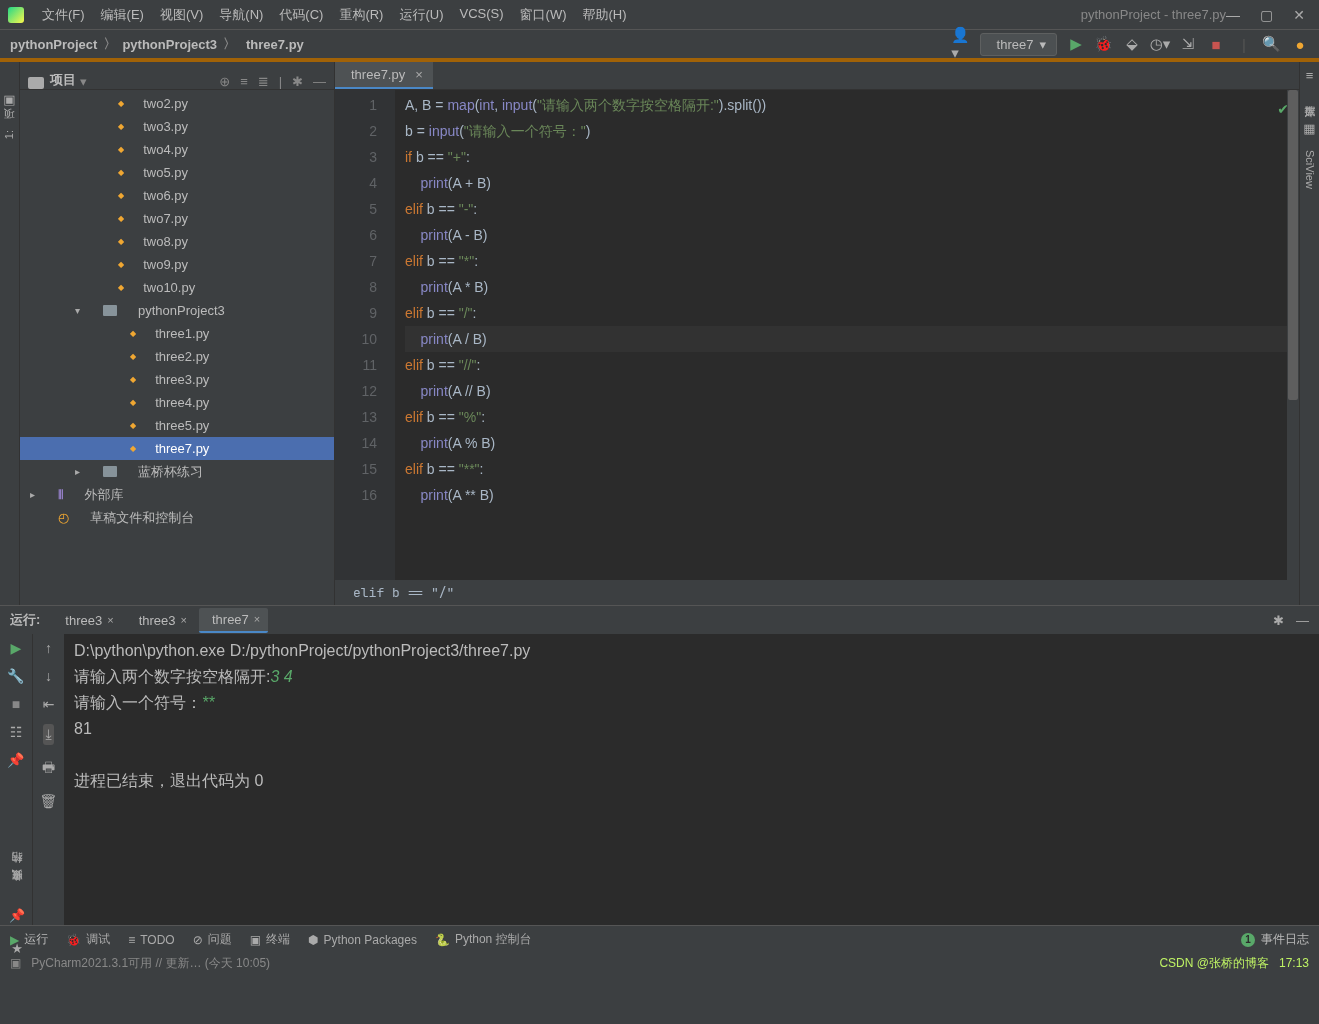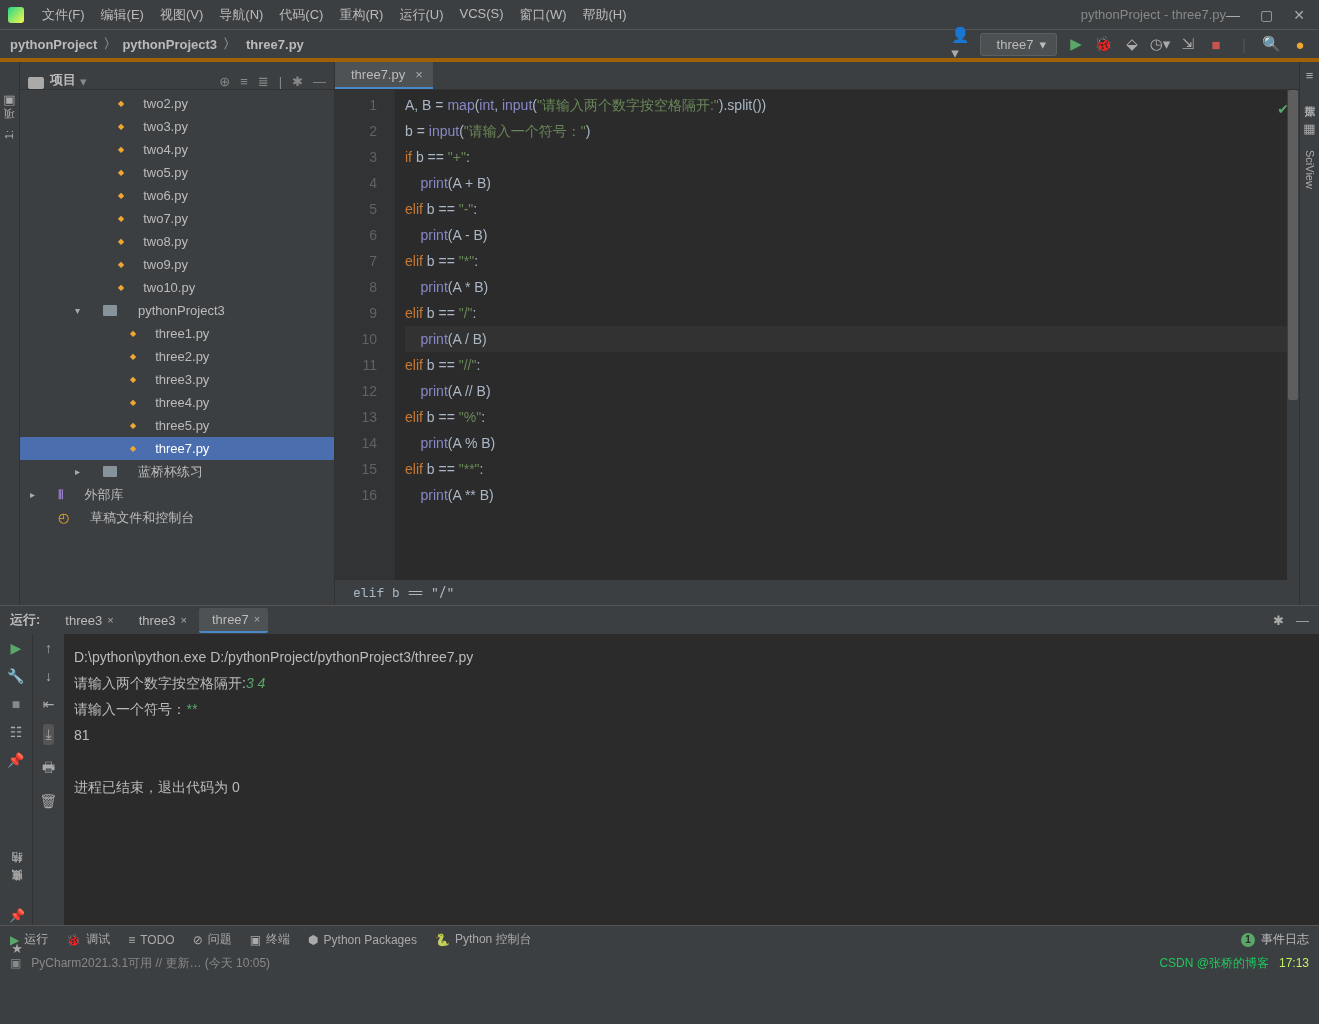--- a/index.html
+++ b/index.html
@@ -73,39 +73,39 @@
 .run-tab .close { color: #aaa; font-size: 11px; }
 .run-tab.active { background: #4e5254; border-bottom: 2px solid #4a88c7; }
 .run-tabs .tools { margin-left: auto; display: flex; gap: 12px; color: #aaa; }
 .run-body { flex: 1; display: flex; }
 .run-left-tools { width: 32px; background: #3c3f41; display: flex; flex-direction: column; align-items: center; padding-top: 6px; gap: 12px; }
 .run-left-tools span { color: #aaa; cursor: pointer; font-size: 14px; }
 .run-left-tools .play { color: #59a869; }
 .run-left-tools .stop { color: #888; }
 .run-mid-tools { width: 32px; background: #3c3f41; display: flex; flex-direction: column; align-items: center; padding-top: 6px; gap: 12px; border-left: 1px solid #323232; }
 .run-mid-tools span { color: #aaa; cursor: pointer; font-size: 14px; }
-.console { flex: 1; font-family: "JetBrains Mono", Consolas, monospace; font-size: 14px; padding: 10px 10px; color: #bbbbbb; line-height: 26px; white-space: pre; }
+.console { flex: 1; font-family: "JetBrains Mono", Consolas, monospace; font-size: 16px; padding: 4px 10px; color: #bbbbbb; line-height: 26px; white-space: pre; }
 .console .cmd { color: #bbbbbb; }
 .console .user-in { color: #59a869; font-style: italic; }
 .console .prompt-txt { color: #bbbbbb; }
 
 .bottom-gutter { position: absolute; left: 0; bottom: 60px; width: 34px; display: flex; flex-direction: column; align-items: center; gap: 18px; padding-bottom: 8px; }
 .bottom-gutter span { writing-mode: vertical-lr; transform: rotate(180deg); color: #aaa; font-size: 11px; cursor: pointer; }
 .bottom-gutter .pin { transform: none; writing-mode: horizontal-tb; font-size: 13px; }
 .bottom-gutter .star { transform: none; writing-mode: horizontal-tb; font-size: 13px; }
 
 .status-bar { height: 28px; background: #3c3f41; border-top: 1px solid #555; display: flex; align-items: center; padding: 0 10px; gap: 18px; font-size: 12px; }
 .status-bar .item { display: flex; align-items: center; gap: 5px; cursor: pointer; color: #aaa; }
 .status-bar .item.active { color: #bbbbbb; }
 .status-bar .run-item .play-sm { color: #59a869; }
 .status-bar .right { margin-left: auto; display: flex; align-items: center; gap: 6px; }
 .status-bar .badge { background: #59a869; color: #2b2b2b; border-radius: 8px; width: 14px; height: 14px; display: inline-flex; align-items: center; justify-content: center; font-size: 10px; font-weight: bold; }
 
 .footer-info { height: 20px; background: #3c3f41; display: flex; align-items: center; padding: 0 10px; font-size: 12px; color: #888; gap: 10px; }
-.footer-info .watermark { margin-left: auto; color: #22c55e; }
+.footer-info .watermark { margin-left: auto; color: #bef264; }
 .footer-info .time { color: #bef264; }
 </style>
 </head>
 <body>
 
 <div class="titlebar">
   <div class="app-icon"></div>
   <div id="menu-holder" style="display: flex;">
       <span class="menu-item">文件(F)</span>
       <span class="menu-item">编辑(E)</span>

